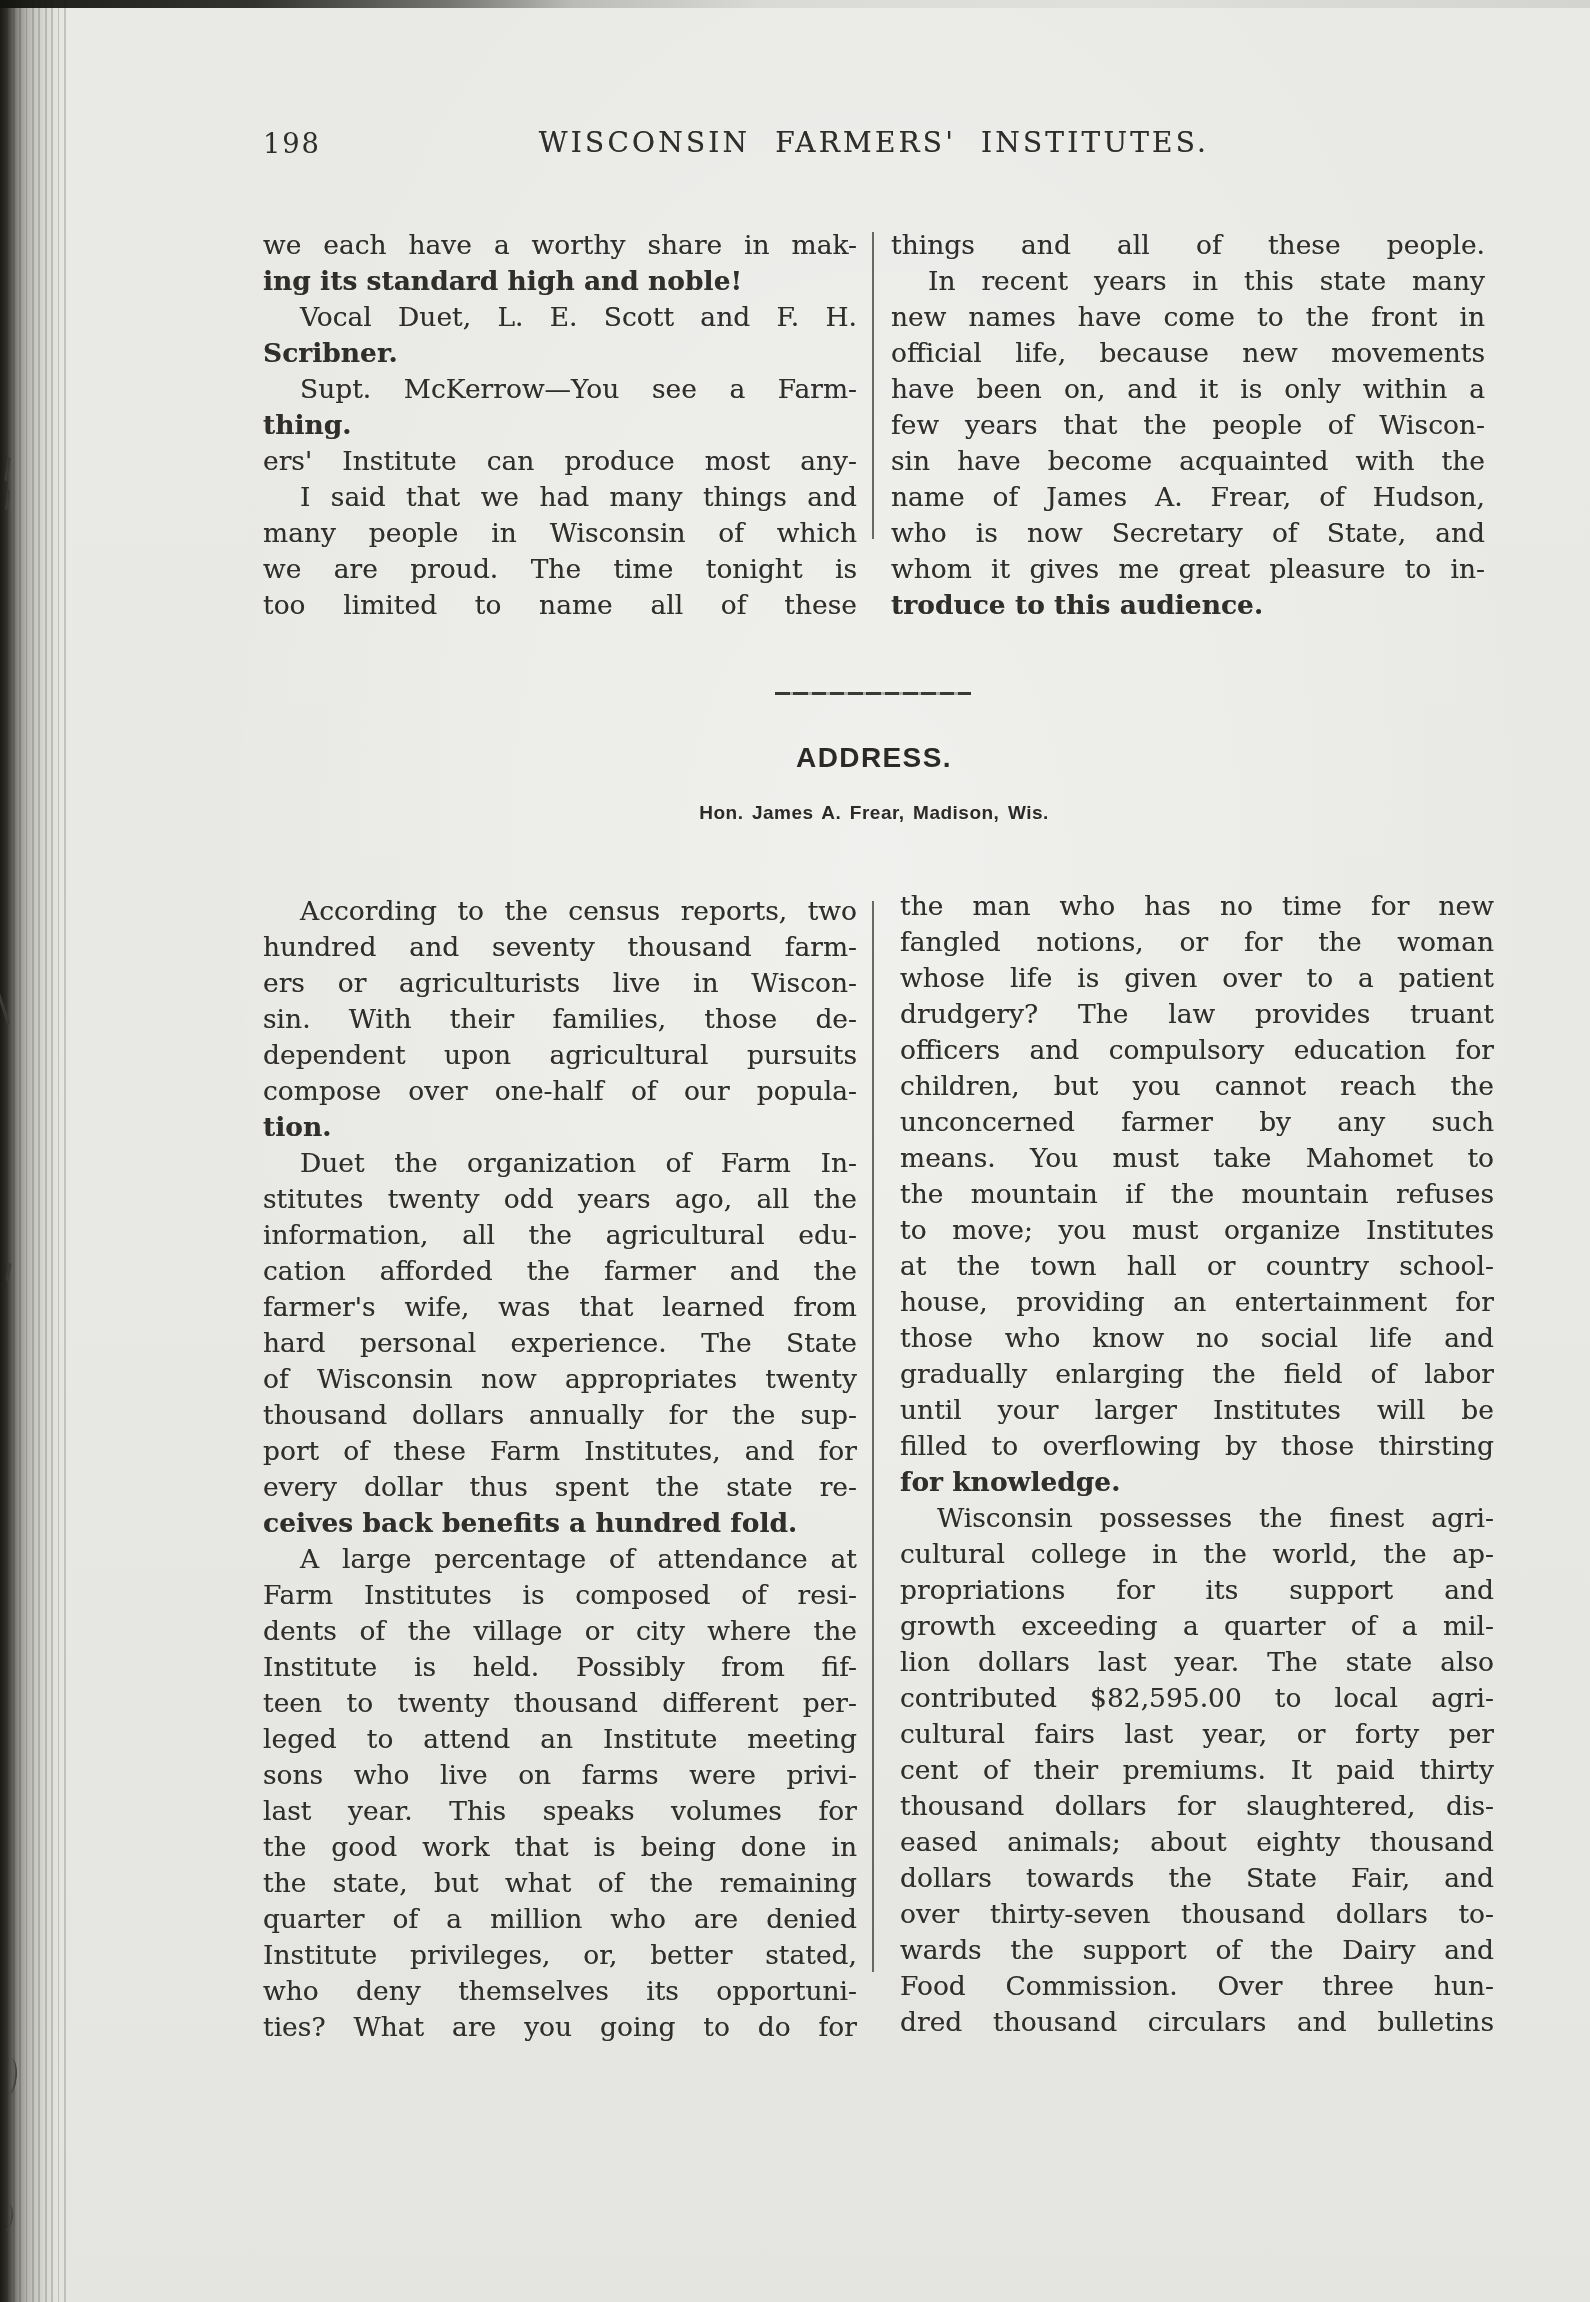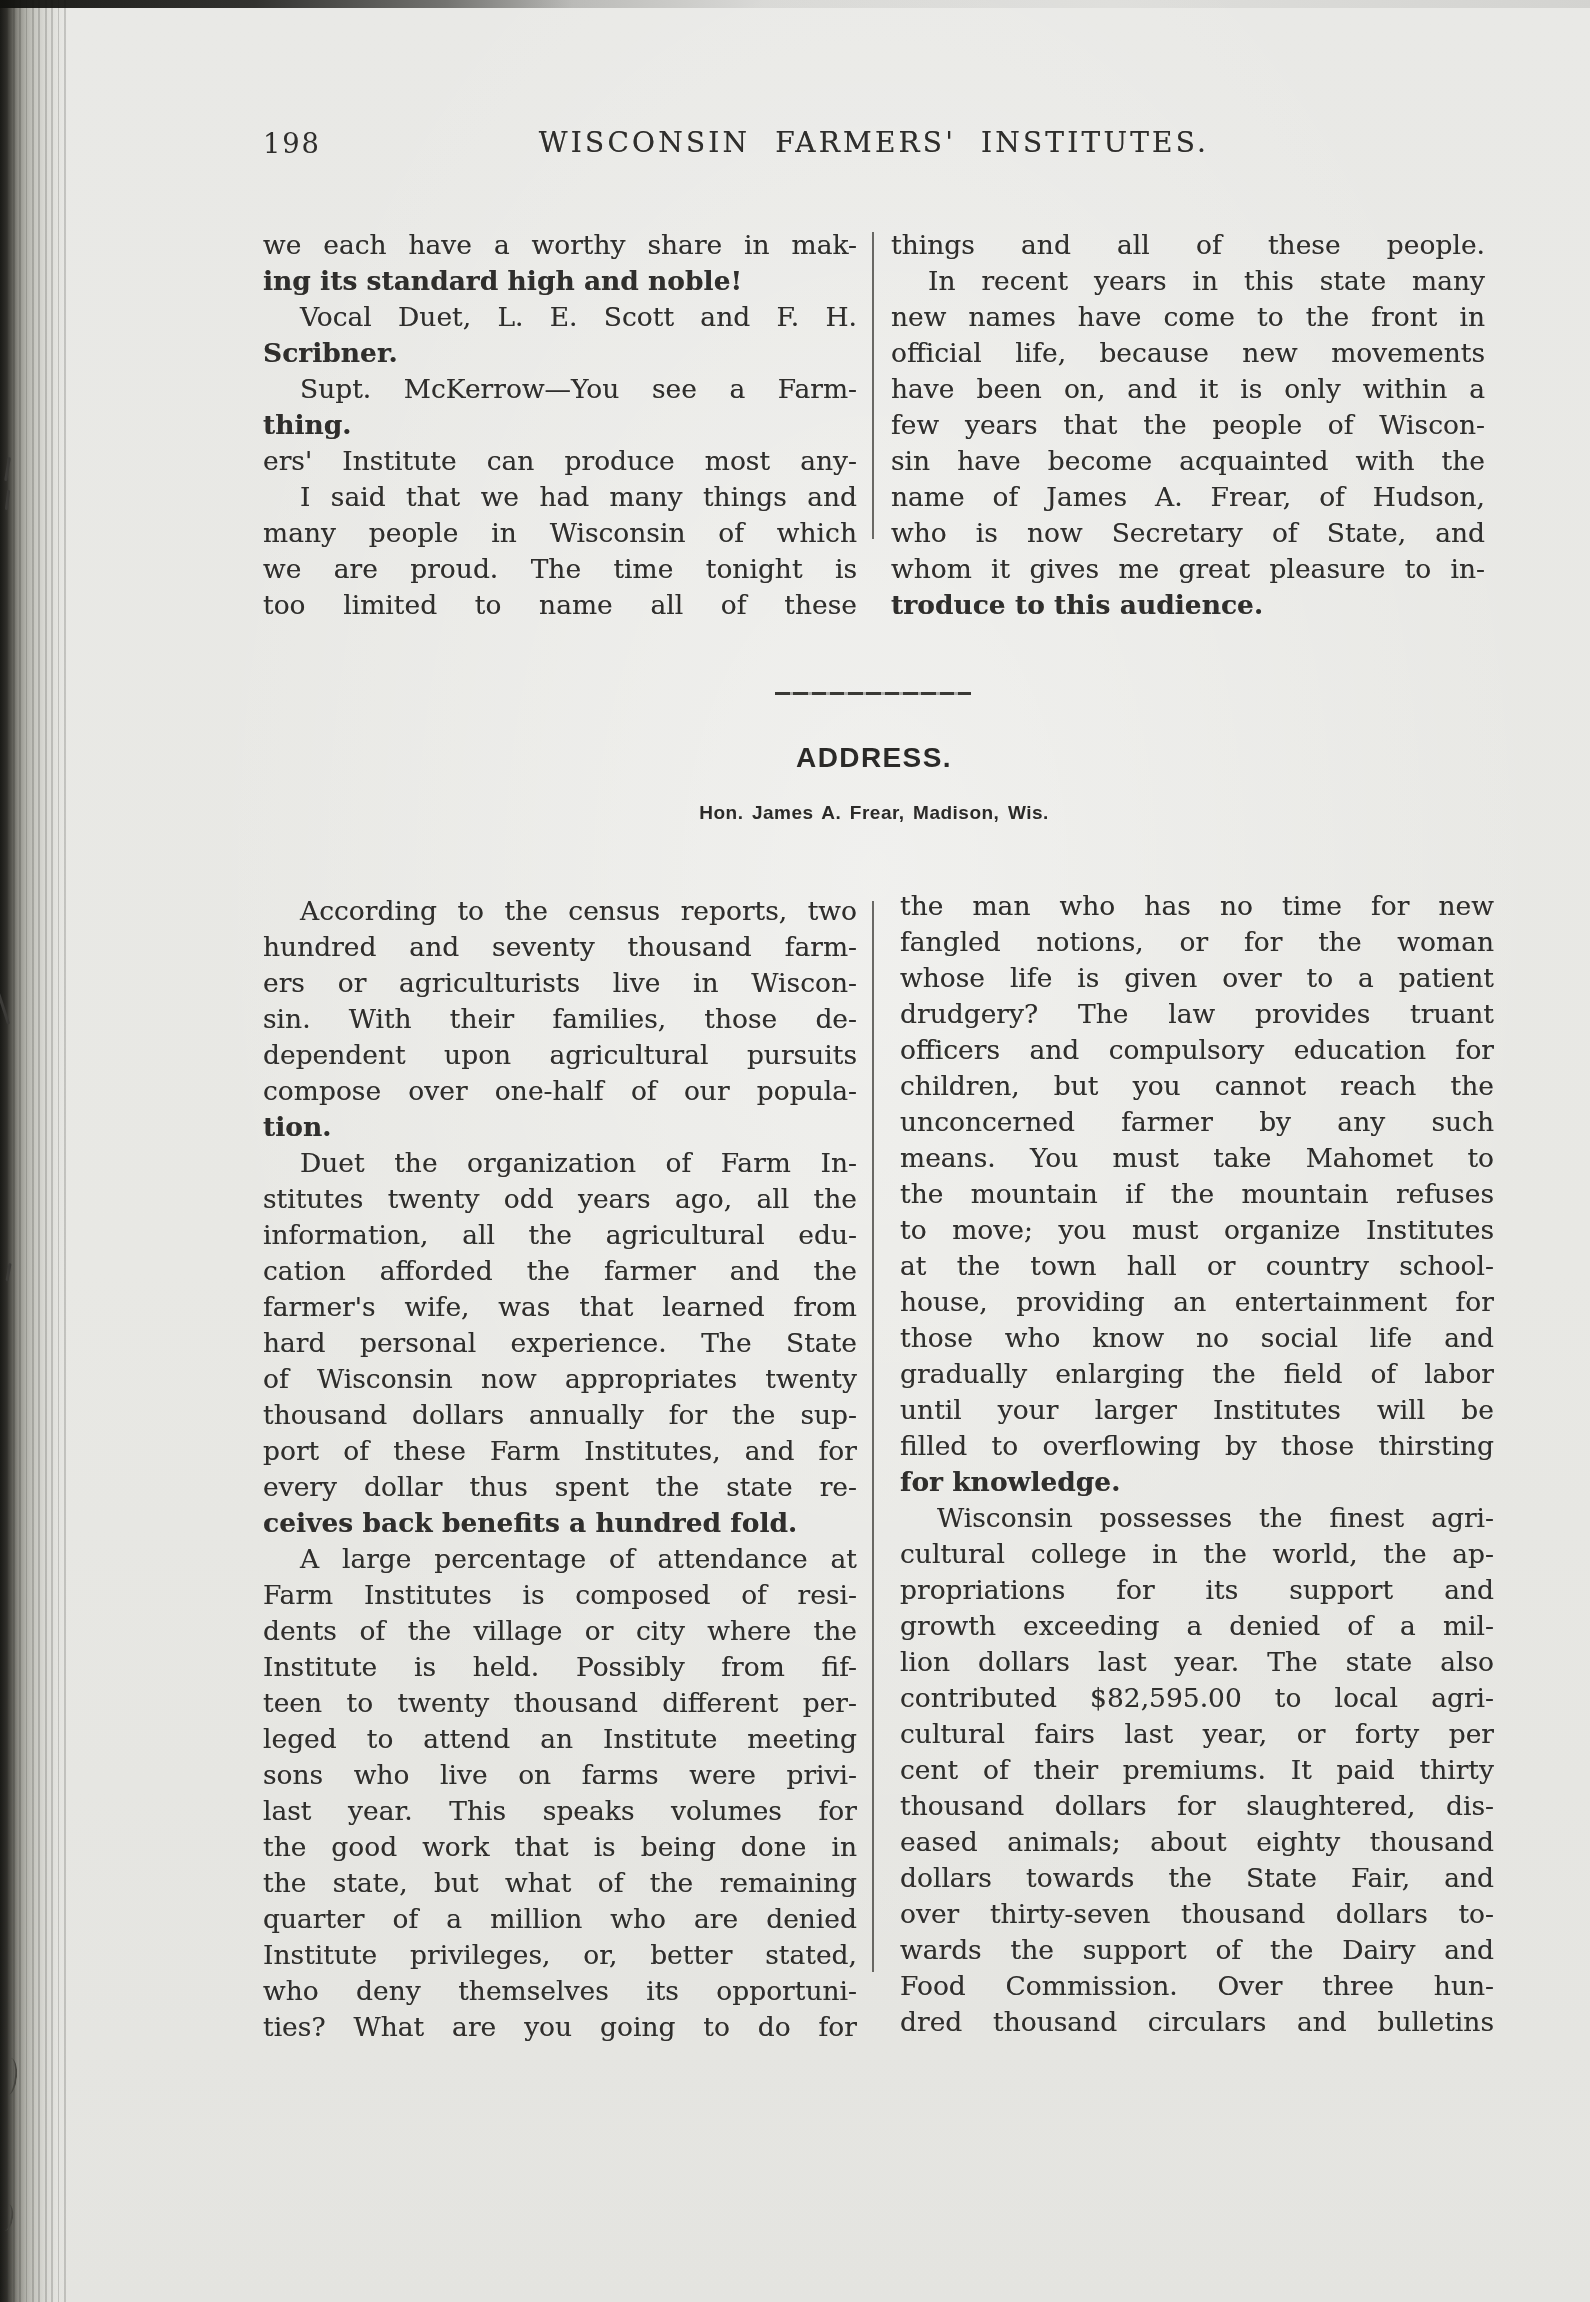--- a/index.html
+++ b/index.html
@@ -158,21 +158,21 @@
       <div class="line">at the town hall or country school-</div>
       <div class="line">house, providing an entertainment for</div>
       <div class="line">those who know no social life and</div>
       <div class="line">gradually enlarging the field of labor</div>
       <div class="line">until your larger Institutes will be</div>
       <div class="line">filled to overflowing by those thirsting</div>
       <div class="line last">for knowledge.</div>
       <div class="line indent">Wisconsin possesses the finest agri-</div>
       <div class="line">cultural college in the world, the ap-</div>
       <div class="line">propriations for its support and</div>
-      <div class="line">growth exceeding a denied of a mil-</div>
+      <div class="line">growth exceeding a quarter of a mil-</div>
       <div class="line">lion dollars last year.  The state also</div>
       <div class="line">contributed $82,595.00 to local agri-</div>
       <div class="line">cultural fairs last year, or forty per</div>
       <div class="line">cent of their premiums.  It paid thirty</div>
       <div class="line">thousand dollars for slaughtered, dis-</div>
       <div class="line">eased animals; about eighty thousand</div>
       <div class="line">dollars towards the State Fair, and</div>
       <div class="line">over thirty-seven thousand dollars to-</div>
       <div class="line">wards the support of the Dairy and</div>
       <div class="line">Food Commission.  Over three hun-</div>

